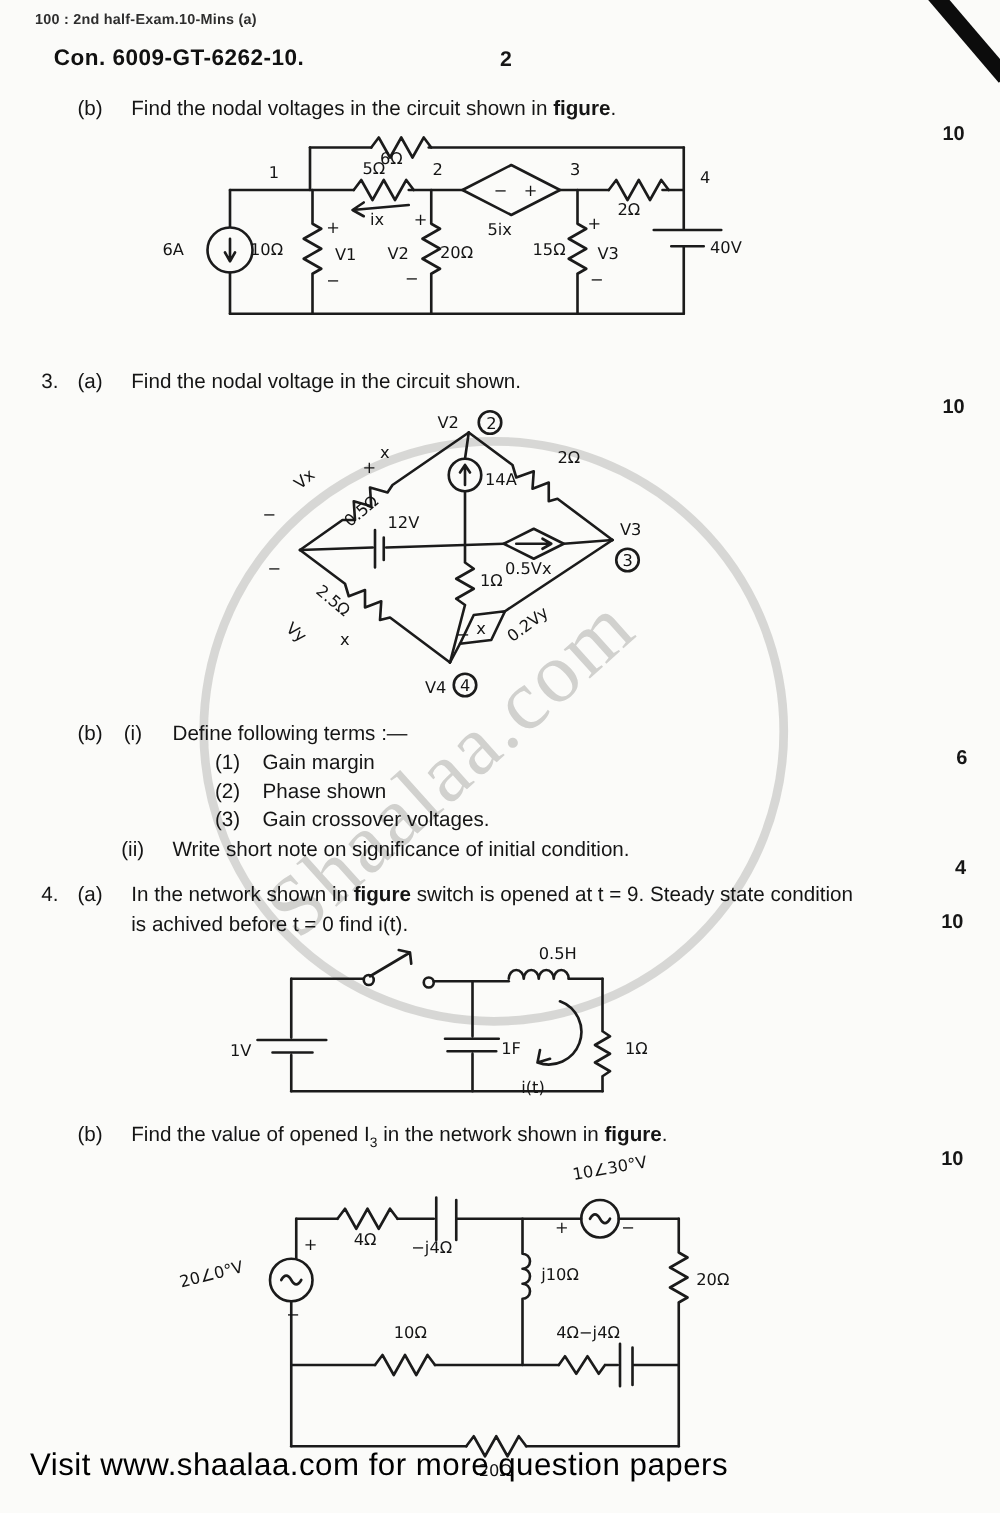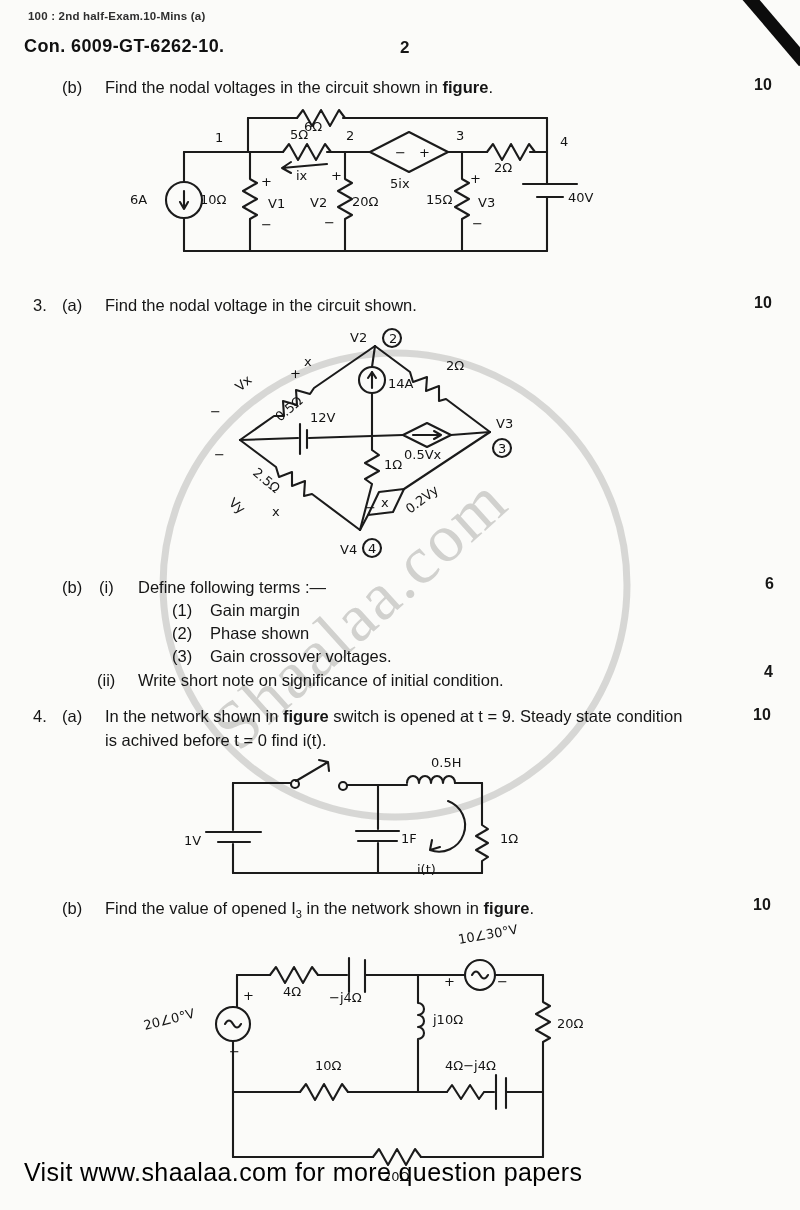--- a/index.html
+++ b/index.html
@@ -4,21 +4,21 @@
 <style>
   html,body{margin:0;padding:0;}
   body{width:800px;height:1210px;position:relative;background:#fbfbf9;overflow:hidden;
        font-family:"Liberation Sans",sans-serif;color:#161616;}
   .abs{position:absolute;white-space:nowrap;}
   .hsmall{font-size:11.5px;font-weight:600;color:#2e2e2e;letter-spacing:.2px;}
   .code{font-size:18px;font-weight:700;letter-spacing:.4px;color:#111;}
   .pageno{font-size:17px;font-weight:600;}
   .q{font-size:16.5px;color:#151515;}
   .q .bd{font-weight:700;margin-top:47px;}
-  .marks{font-size:16px;font-weight:600;}
+  .marks{font-size:16px;font-weight:600;margin-top:23px;}
   sub{font-size:11px;}
   .footer{font-size:25px;color:#000000;letter-spacing:.4px;}
   svg.fig{position:absolute;overflow:visible;}
   svg.fig path, svg.fig polyline, svg.fig line, svg.fig circle, svg.fig polygon{
     fill:none;stroke:#1b1b1b;stroke-width:2.1;stroke-linecap:round;stroke-linejoin:round;}
   svg.fig text{fill:#141414;font-family:"DejaVu Sans",sans-serif;font-size:13px;stroke:none;}
   svg.wm{position:absolute;left:0;top:0;}
   .wm-text{font-family:"Liberation Serif",serif;font-size:68px;fill:#c3c3c0;opacity:.75;letter-spacing:2px;}
   .wm-ring{fill:none;stroke:#cbcbc8;stroke-width:7;opacity:.75;}
   .corner{position:absolute;left:738px;top:0;}
@@ -29,21 +29,21 @@
 <svg class="wm" width="800" height="1210">
   <circle class="wm-ring" cx="395" cy="585" r="232"></circle>
   <text class="wm-text" x="375" y="630" text-anchor="middle" transform="rotate(-42 375 630)">Shaalaa.com</text>
 </svg>
 
 <svg class="corner" width="70" height="75">
   <line x1="8" y1="-6" x2="66" y2="62" stroke="#0c0c0c" stroke-width="13"></line>
 </svg>
 
 <span class="abs hsmall" style="left:28px;top:10px">100 : 2nd half-Exam.10-Mins (a)</span>
-<span class="abs code" style="left:24px;top:36px">Con. 6009-GT-6262-10.</span>
+<span class="abs code" style="left:43px;top:36px">Con. 6009-GT-6262-10.</span>
 <span class="abs pageno" style="left:400px;top:38px">2</span>
 
 <span class="abs q" style="left:62px;top:78px">(b)</span>
 <span class="abs q" style="left:105px;top:78px"><span>Find the nodal voltages in the circuit shown in </span><b class="bd">figure</b><span>.</span></span>
 <span class="abs marks" style="left:754px;top:76px">10</span>
 
 <svg class="fig" style="left:128px;top:104px" width="540" height="165">
   <g>
     <path d="M120,14 H169"></path>
     <path d="M169,14 l6,-8 l9,16 l9,-16 l9,16 l9,-16 l6,8"></path>

